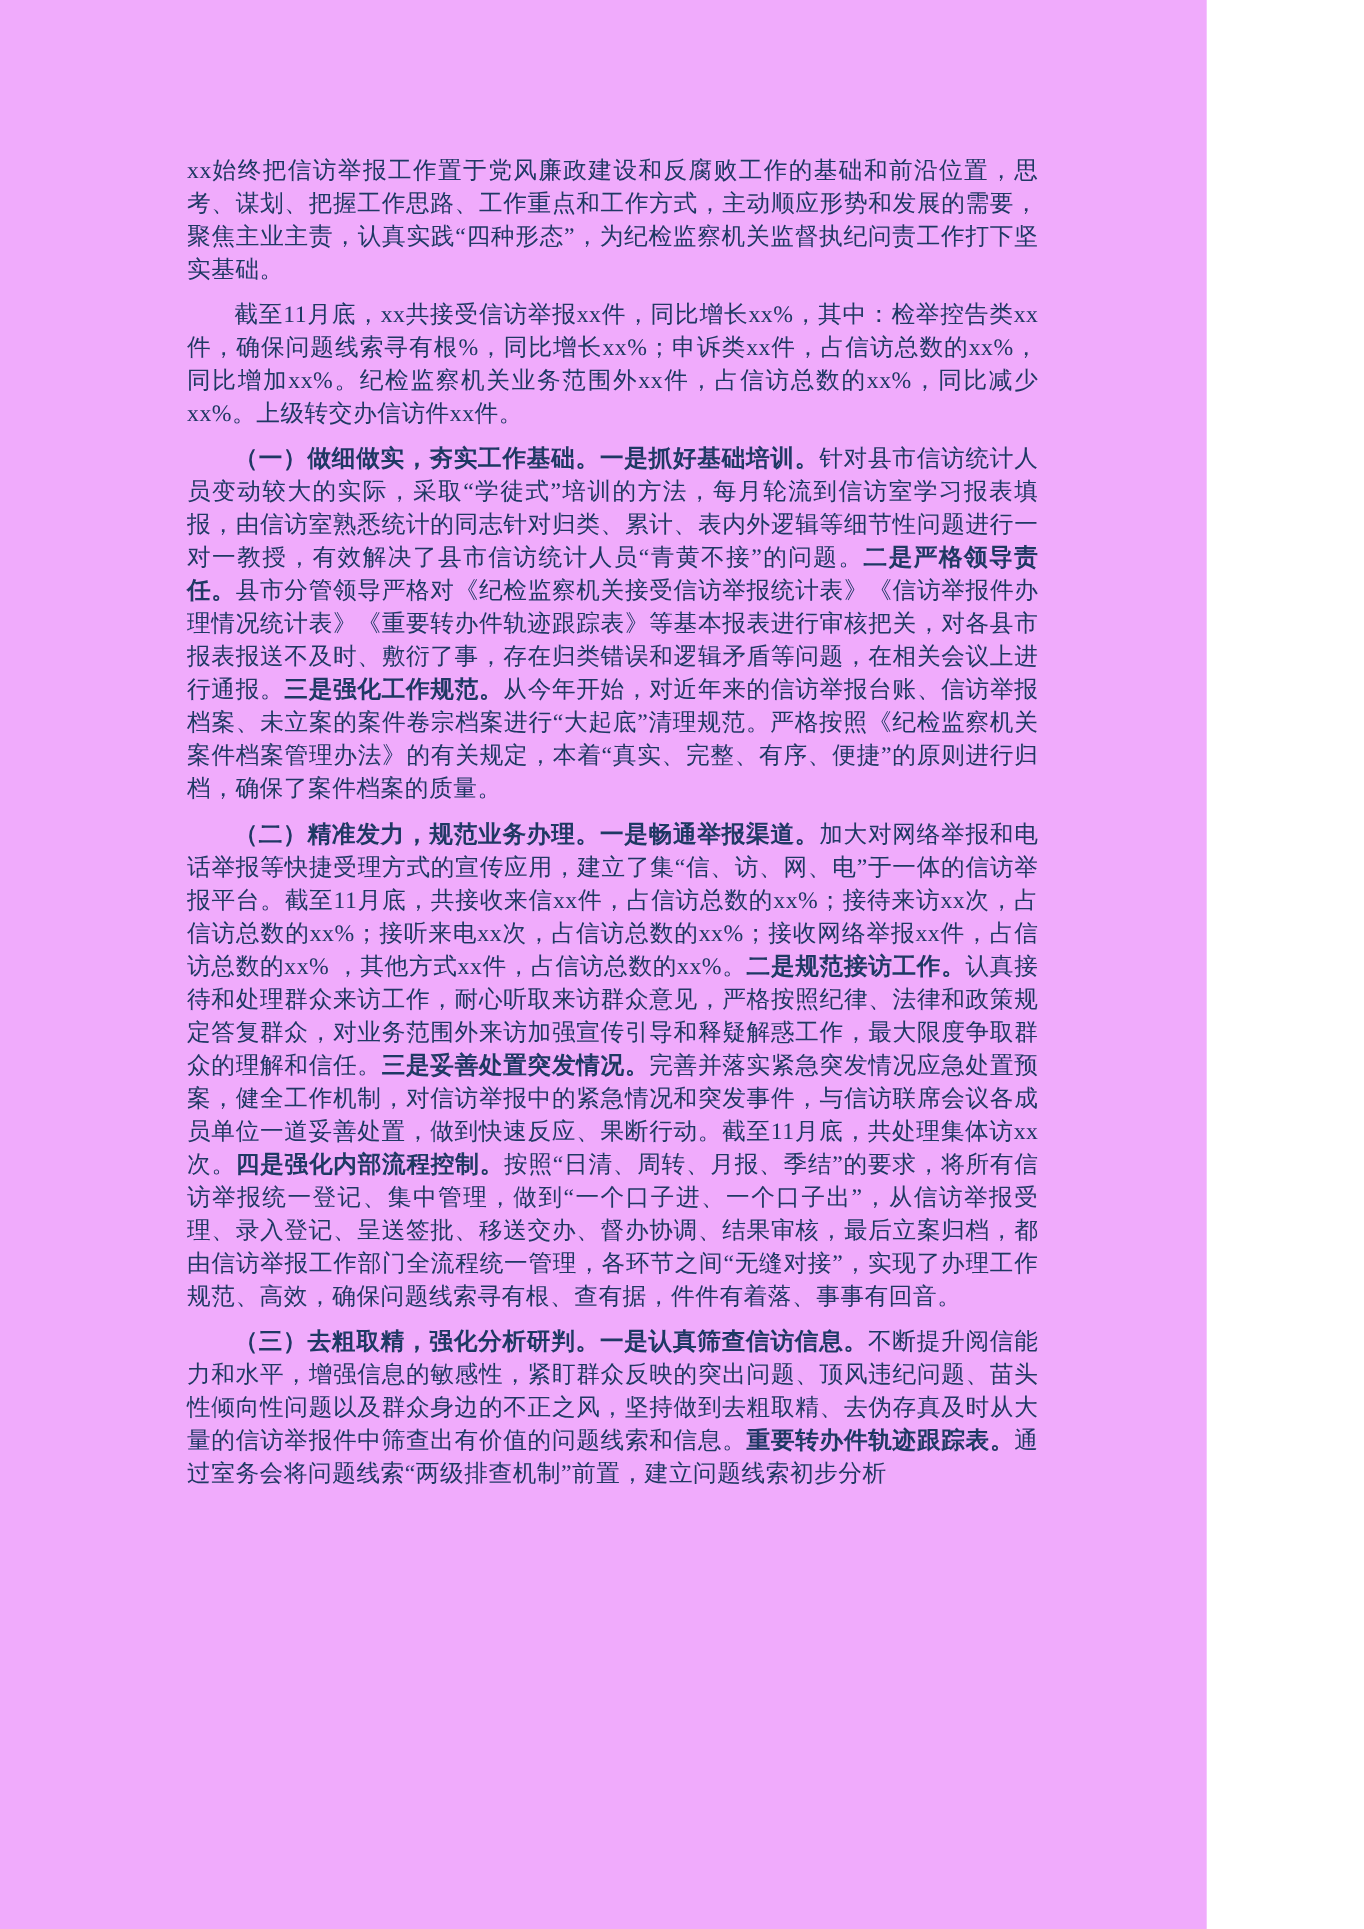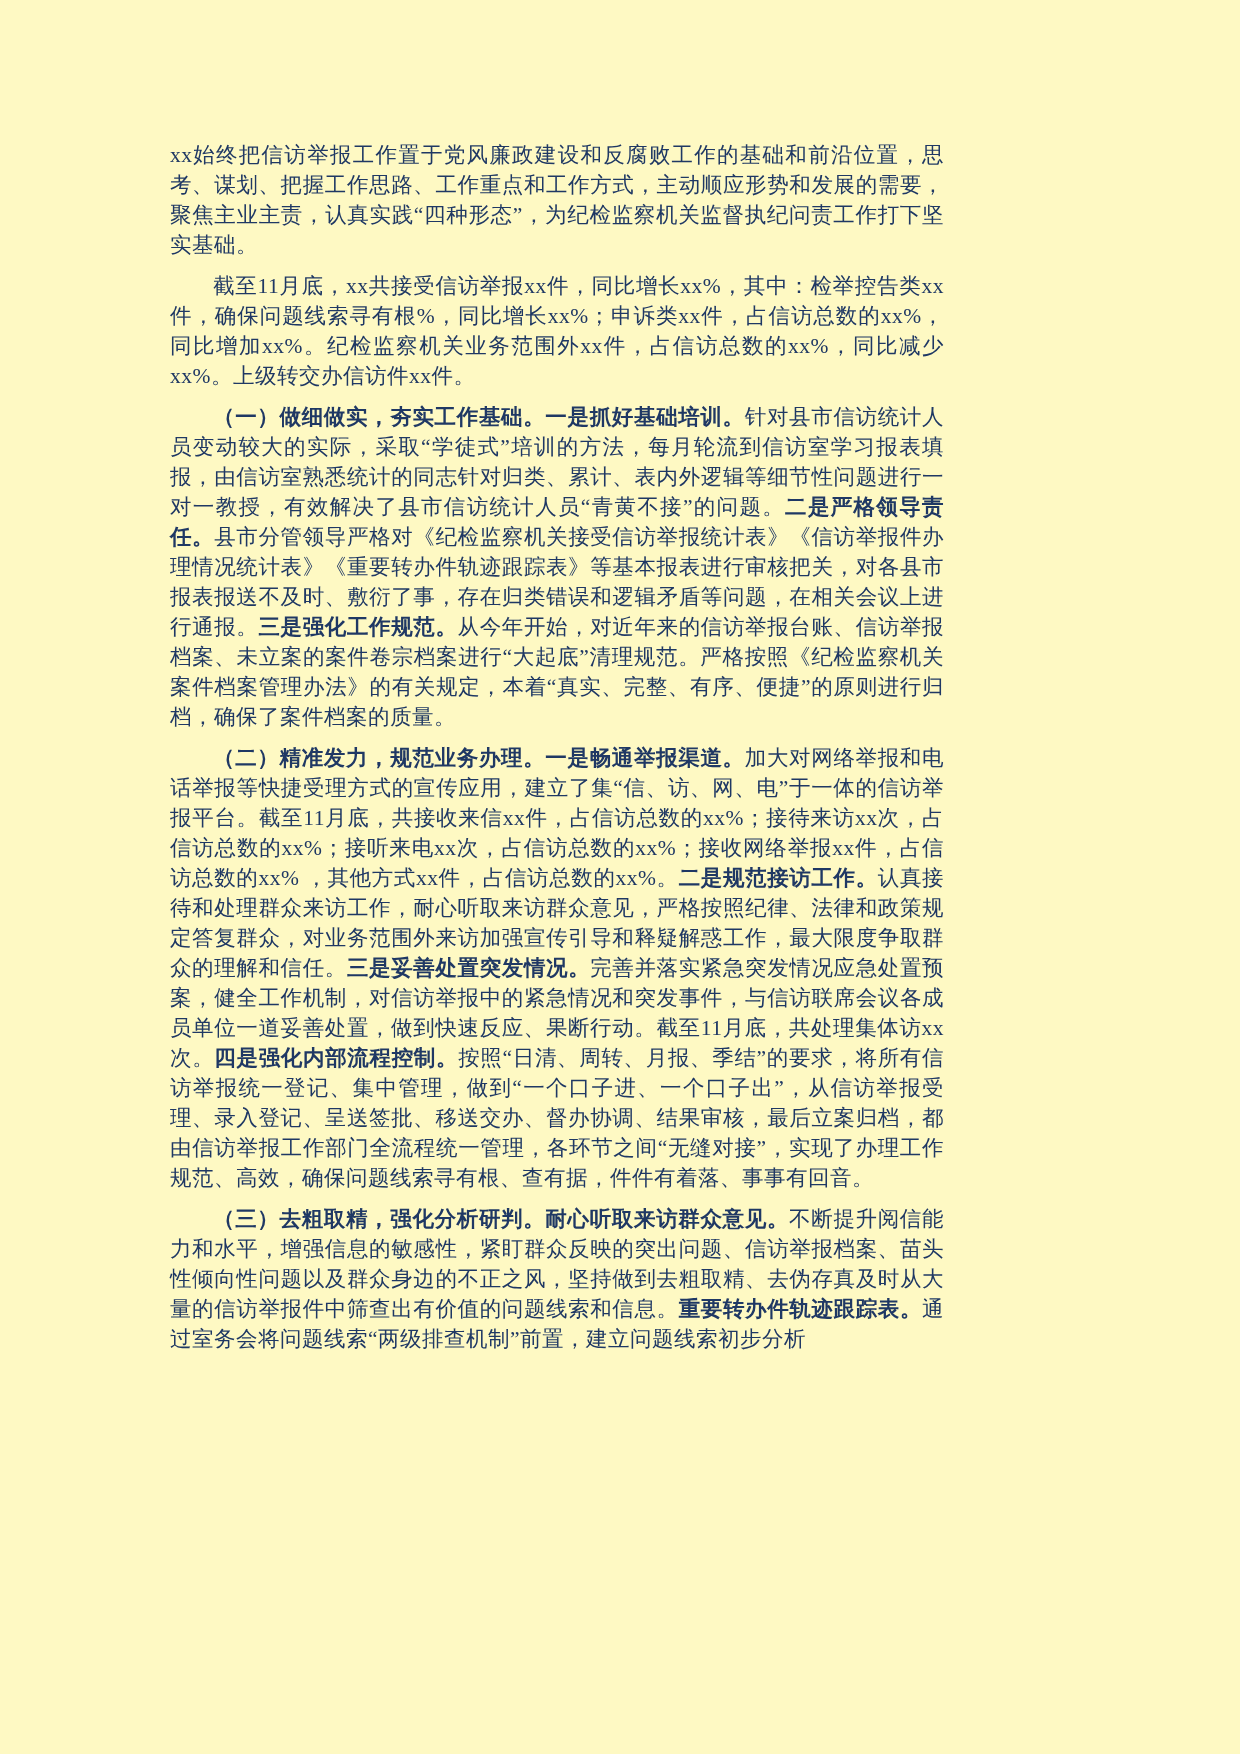--- a/index.html
+++ b/index.html
@@ -1,21 +1,21 @@
 <!DOCTYPE html>
 <html><head>
 <meta charset="utf-8">
 <style>
   * { margin: 0; padding: 0; box-sizing: border-box; }
   html, body { background: #ffffff; }
   .page {
     position: relative;
-    width: 1240px;
+    width: 1097px;
     height: 1754px;
-    background: #fef9c3;
+    background: #f0abfc;
     overflow: hidden;
     font-family: "Liberation Serif", "DejaVu Serif", serif;
     text-decoration: underline;
   }
   .content {
     position: absolute;
     left: 170px;
     top: 140px;
     width: 774px;
     color: #1f3864;
@@ -36,16 +36,16 @@
 
     <p class="para no-indent"><span>xx始终把信访举报工作置于党风廉政建设和反腐败工作的基础和前沿位置，思考、谋划、把握工作思路、工作重点和工作方式，主动顺应形势和发展的需要，聚焦主业主责，认真实践“四种形态”，为纪检监察机关监督执纪问责工作打下坚实基础。</span></p>
 
 
     <p class="para"><span>截至11月底，xx共接受信访举报xx件，同比增长xx%，其中：检举控告类xx件，确保问题线索寻有根%，同比增长xx%；申诉类xx件，占信访总数的xx%，同比增加xx%。纪检监察机关业务范围外xx件，占信访总数的xx%，同比减少xx%。上级转交办信访件xx件。</span></p>
 
     <p class="para"><span class="bold">（一）做细做实，夯实工作基础。一是抓好基础培训。</span><span>针对县市信访统计人员变动较大的实际，采取“学徒式”培训的方法，每月轮流到信访室学习报表填报，由信访室熟悉统计的同志针对归类、累计、表内外逻辑等细节性问题进行一对一教授，有效解决了县市信访统计人员“青黄不接”的问题。</span><span class="bold">二是严格领导责任。</span><span>县市分管领导严格对《纪检监察机关接受信访举报统计表》《信访举报件办理情况统计表》《重要转办件轨迹跟踪表》等基本报表进行审核把关，对各县市报表报送不及时、敷衍了事，存在归类错误和逻辑矛盾等问题，在相关会议上进行通报。</span><span class="bold">三是强化工作规范。</span><span>从今年开始，对近年来的信访举报台账、信访举报档案、未立案的案件卷宗档案进行“大起底”清理规范。严格按照《纪检监察机关案件档案管理办法》的有关规定，本着“真实、完整、有序、便捷”的原则进行归档，确保了案件档案的质量。</span></p>
 
     <p class="para"><span class="bold">（二）精准发力，规范业务办理。一是畅通举报渠道。</span><span>加大对网络举报和电话举报等快捷受理方式的宣传应用，建立了集“信、访、网、电”于一体的信访举报平台。截至11月底，共接收来信xx件，占信访总数的xx%；接待来访xx次，占信访总数的xx%；接听来电xx次，占信访总数的xx%；接收网络举报xx件，占信访总数的xx% ，其他方式xx件，占信访总数的xx%。</span><span class="bold">二是规范接访工作。</span><span>认真接待和处理群众来访工作，耐心听取来访群众意见，严格按照纪律、法律和政策规定答复群众，对业务范围外来访加强宣传引导和释疑解惑工作，最大限度争取群众的理解和信任。</span><span class="bold">三是妥善处置突发情况。</span><span>完善并落实紧急突发情况应急处置预案，健全工作机制，对信访举报中的紧急情况和突发事件，与信访联席会议各成员单位一道妥善处置，做到快速反应、果断行动。截至11月底，共处理集体访xx次。</span><span class="bold">四是强化内部流程控制。</span><span>按照“日清、周转、月报、季结”的要求，将所有信访举报统一登记、集中管理，做到“一个口子进、一个口子出”，从信访举报受理、录入登记、呈送签批、移送交办、督办协调、结果审核，最后立案归档，都由信访举报工作部门全流程统一管理，各环节之间“无缝对接”，实现了办理工作规范、高效，确保问题线索寻有根、查有据，件件有着落、事事有回音。</span></p>
 
-    <p class="para"><span class="bold">（三）去粗取精，强化分析研判。耐心听取来访群众意见。</span><span>不断提升阅信能力和水平，增强信息的敏感性，紧盯群众反映的突出问题、信访举报档案、苗头性倾向性问题以及群众身边的不正之风，坚持做到去粗取精、去伪存真及时从大量的信访举报件中筛查出有价值的问题线索和信息。</span><span class="bold">重要转办件轨迹跟踪表。</span><span>通过室务会将问题线索“两级排查机制”前置，建立问题线索初步分析</span></p>
+    <p class="para"><span class="bold">（三）去粗取精，强化分析研判。一是认真筛查信访信息。</span><span>不断提升阅信能力和水平，增强信息的敏感性，紧盯群众反映的突出问题、顶风违纪问题、苗头性倾向性问题以及群众身边的不正之风，坚持做到去粗取精、去伪存真及时从大量的信访举报件中筛查出有价值的问题线索和信息。</span><span class="bold">重要转办件轨迹跟踪表。</span><span>通过室务会将问题线索“两级排查机制”前置，建立问题线索初步分析</span></p>
 
   </div>
 </div>
 
 </body></html>

